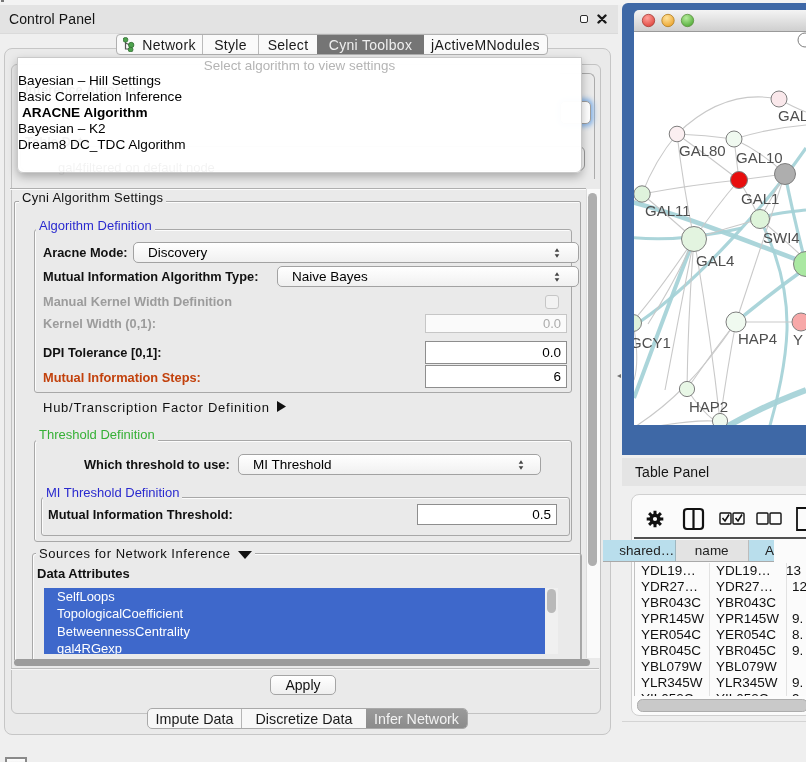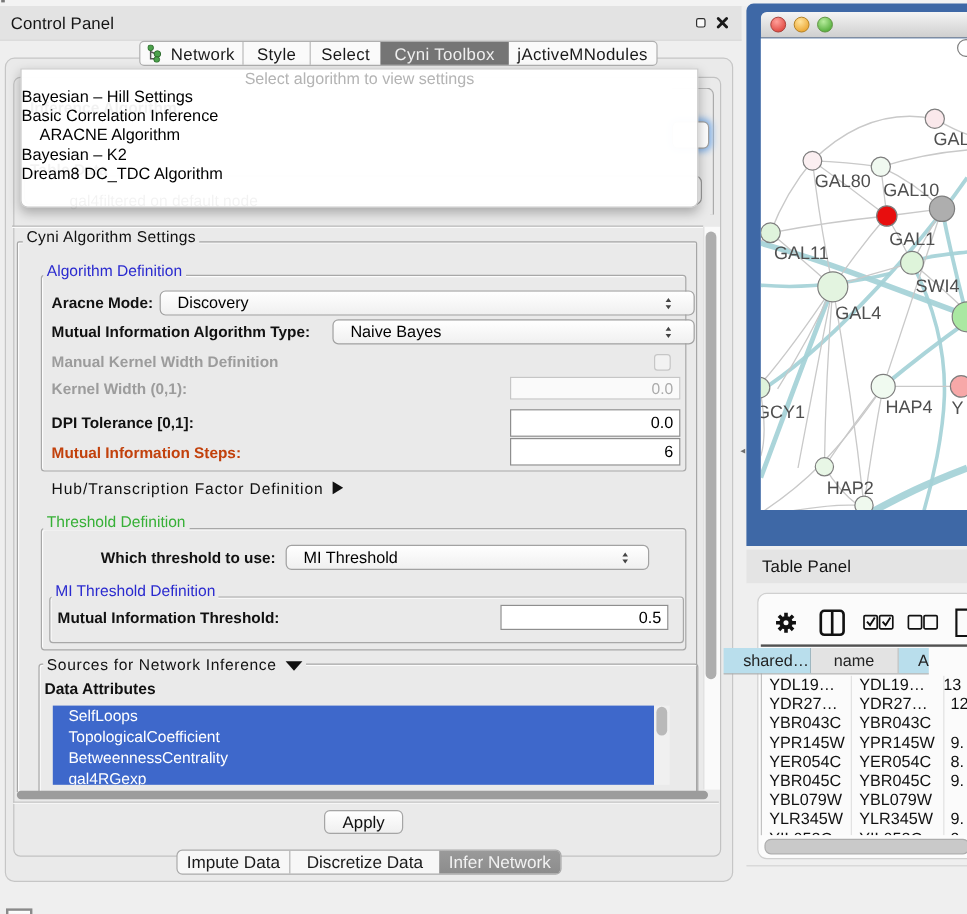--- a/index.html
+++ b/index.html
@@ -44,21 +44,21 @@
   <div style="flex:1;display:flex;align-items:center;justify-content:center;">jActiveMNodules</div>
 </div>
 
 <div class="abs" style="left:17px;top:57px;width:563px;height:114px;background:rgba(255,255,255,0.98);border:1px solid #C9C9C9;border-radius:0 0 6px 6px;box-shadow:0 4px 10px rgba(0,0,0,0.28);z-index:5;">
   <div style="height:15px;text-align:center;font-size:13.4px;color:#B4B4B4;line-height:15px;">Select algorithm to view settings</div>
   <div style="position:absolute;left:7px;top:24px;font-size:13px;font-weight:bold;color:rgba(0,0,0,0.055);">Inference Algorithm</div>
   <div style="position:absolute;left:7px;top:76px;font-size:13px;font-weight:bold;color:rgba(0,0,0,0.05);">Table Data</div>
   <div style="position:absolute;left:40px;top:102px;font-size:13px;color:rgba(0,0,0,0.05);">gal4filtered on default node</div>
   <div style="height:16px;line-height:15px;font-size:13.6px;padding-left:0px;color:#000;">Bayesian – Hill Settings</div>
   <div style="height:16px;line-height:15px;font-size:13.6px;padding-left:0px;color:#000;">Basic Correlation Inference</div>
-  <div style="height:16px;line-height:15px;font-size:13.6px;padding-left:15px;color:#000;font-weight:normal;">ARACNE Algorithm</div>
+  <div style="height:16px;line-height:15px;font-size:13.6px;padding-left:4px;color:#000;font-weight:bold;">ARACNE Algorithm</div>
   <div style="height:16px;line-height:15px;font-size:13.6px;padding-left:0px;color:#000;">Bayesian – K2</div>
   <div style="height:16px;line-height:15px;font-size:13.6px;padding-left:0px;color:#000;">Dream8 DC_TDC Algorithm</div>
 </div>
 
 <div class="abs" style="left:10px;top:188px;width:576px;height:1px;background:#AFAFAF;"></div>
 <div class="abs" style="left:10px;top:189px;width:576px;height:1px;background:#FBFBFB;"></div>
 
 <div class="abs" style="left:12px;top:189px;width:574px;height:471px;overflow:hidden;">
 
   <div class="abs" style="left:2px;top:12px;width:565px;height:640px;border:1px solid #A6A6A6;border-radius:2px;box-shadow:inset 1px 1px 0 rgba(255,255,255,0.85);"></div>

